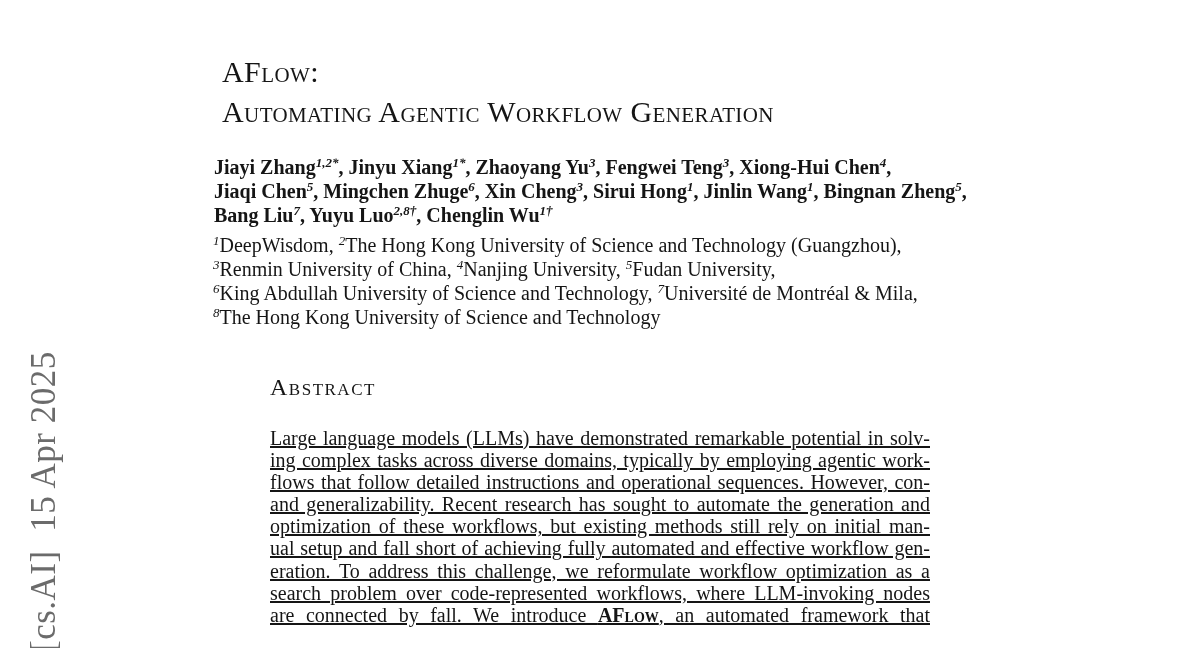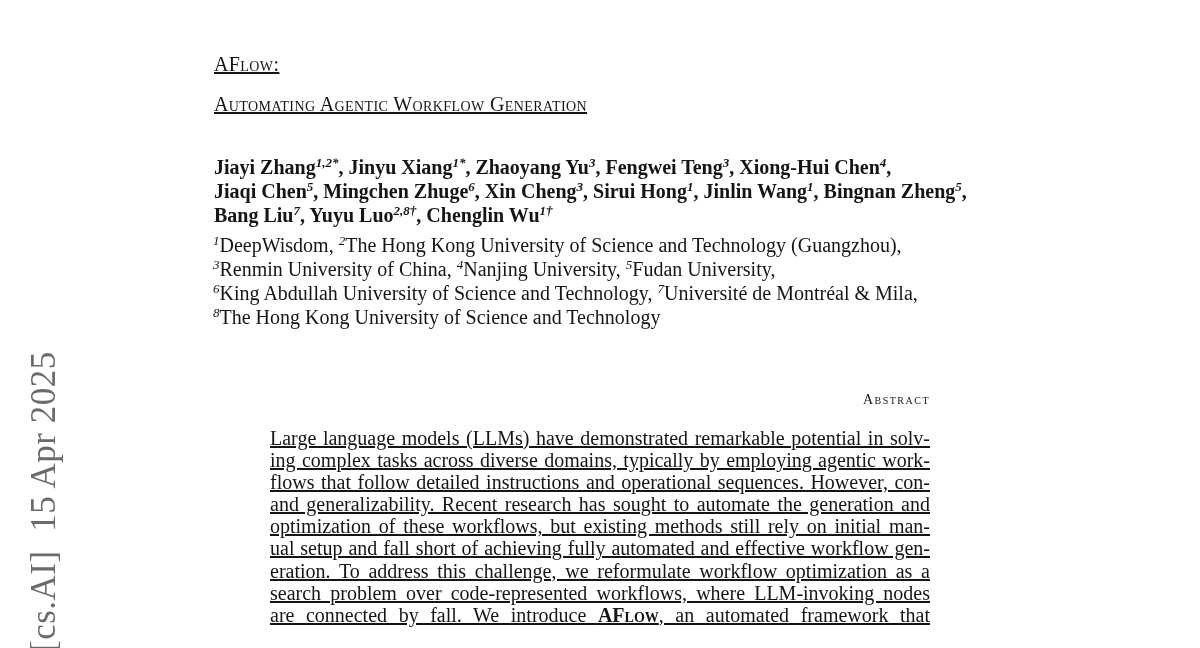--- a/index.html
+++ b/index.html
@@ -18,26 +18,25 @@
     transform:rotate(-90deg);
     transform-origin:0 0;
     font-size:35px;
     color:#6b6b6b;
     white-space:pre;
     letter-spacing:0.5px;
   }
   .title{
     position:absolute;
     left:214px;top:44px;
-    font-size:20px;line-height:40px;
+    font-size:30px;line-height:40px;
     font-variant:small-caps;
     letter-spacing:0.4px;
     font-weight:normal;
-    margin:0;
-    text-decoration:underline;
+    margin:8px;
   }
   .authors{
     position:absolute;
     left:214px;top:155px;
     font-size:20px;line-height:24px;
     font-weight:bold;
   }
   .affils{
     position:absolute;
     left:213px;top:233px;
@@ -46,24 +45,24 @@
   sup{
     font-size:13px;
     line-height:0;
     vertical-align:baseline;
     position:relative;
     top:-7px;
     font-style:italic;
   }
   .abs-head{
     position:absolute;
-    left:270px;top:392px;
+    left:270px;top:374px;
     width:660px;
-    text-align:right;
-    font-size:14px;
+    text-align:left;
+    font-size:24px;
     font-variant:small-caps;
     letter-spacing:1.5px;
   }
   .abstract{
     position:absolute;
     left:270px;top:427px;
     width:660px;
     font-size:20px;
     line-height:22.1px;
     text-decoration:underline;

